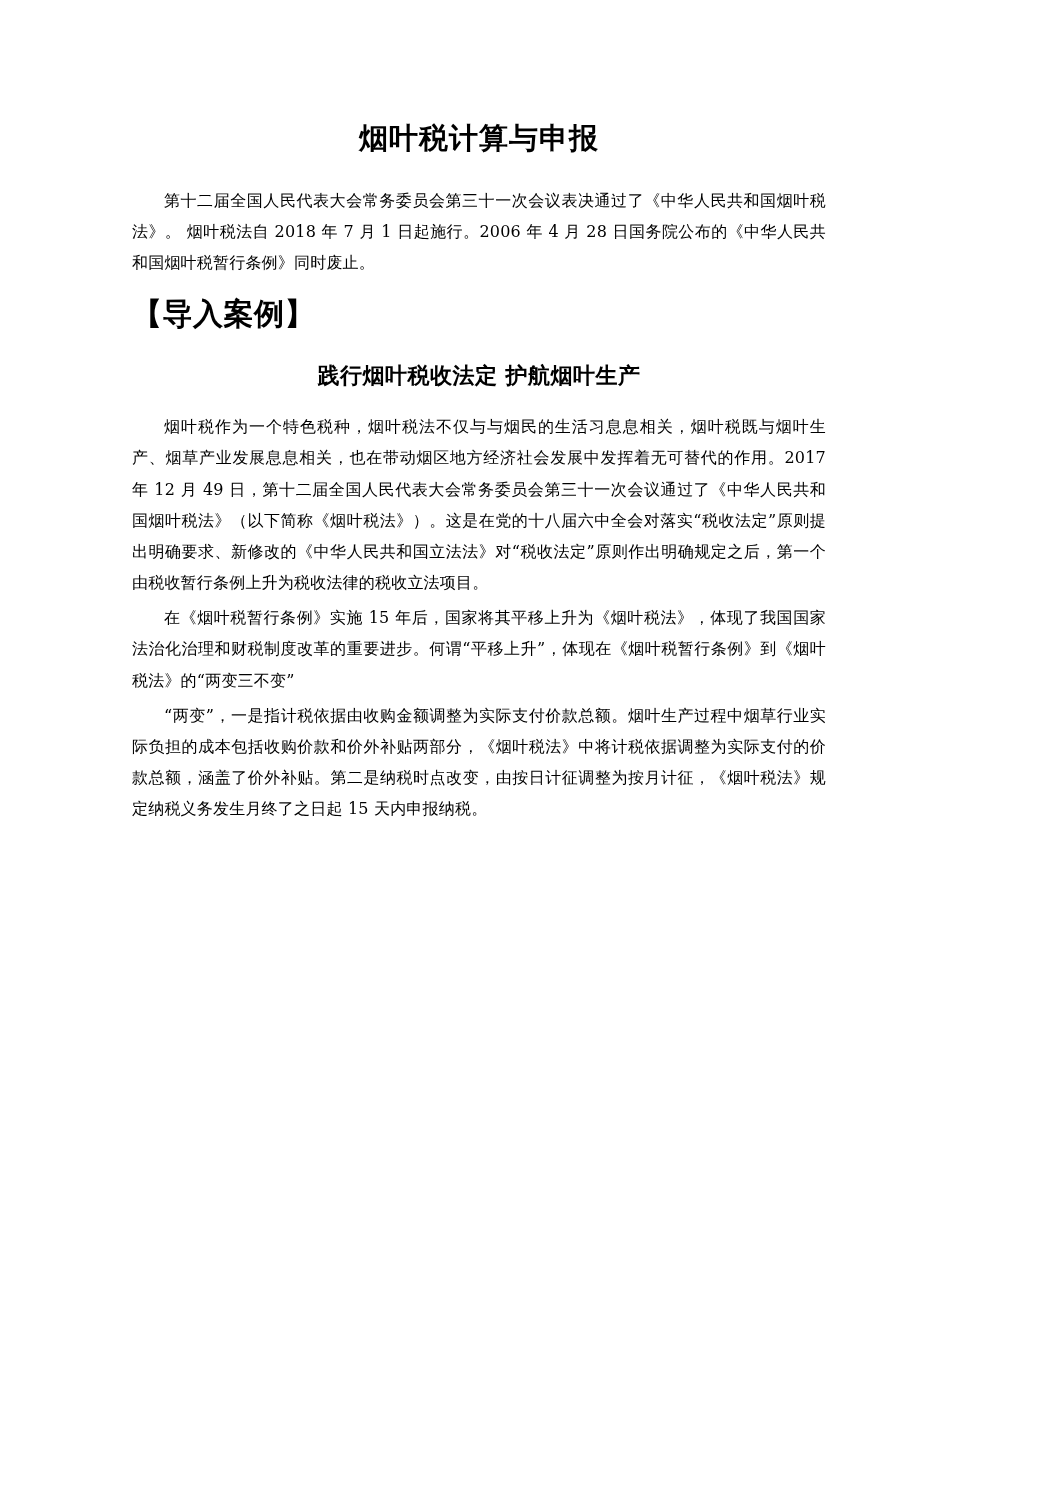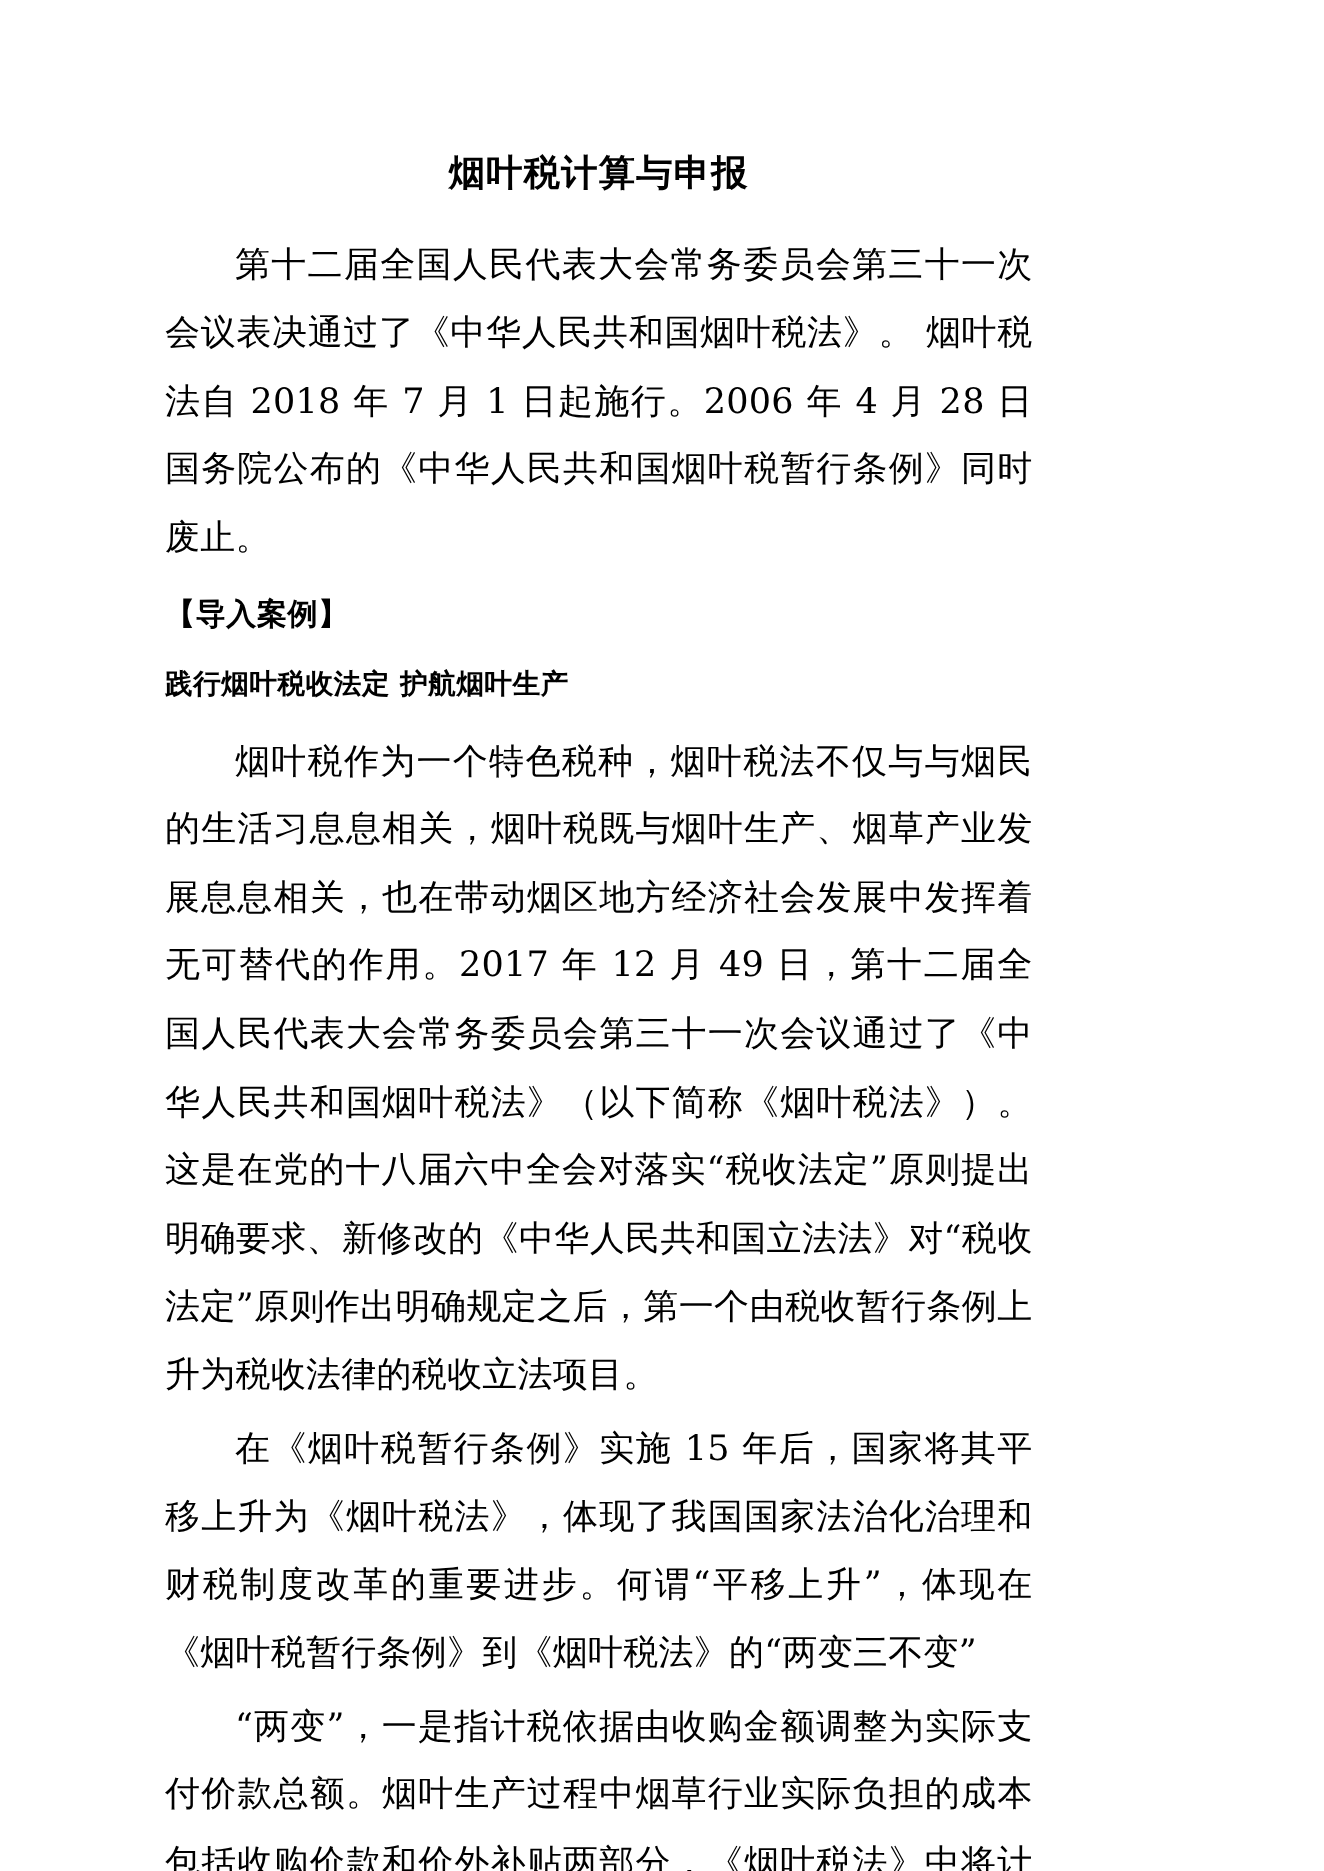--- a/index.html
+++ b/index.html
@@ -24,37 +24,37 @@
     text-align: center;
     font-family: "DejaVu Sans", "Liberation Sans", sans-serif;
     font-weight: bold;
     font-size: 29px;
     letter-spacing: 1px;
     margin: 0 0 26px 0;
     line-height: 1.4;
   }
   p.body-text {
     margin: 0 0 4px 0;
-    font-size: 28px;
+    font-size: 16px;
     line-height: 1.95;
     text-align: justify;
     text-justify: inter-ideograph;
     text-indent: 2em;
     letter-spacing: 0.2px;
   }
   .section-label {
-    font-family: Liberation Serif, serif;
+    font-family: Liberation Mono, monospace;
     font-weight: bold;
-    font-size: 24px;
+    font-size: 30px;
     margin: 16px 0 14px 0;
     line-height: 1.5;
     letter-spacing: 0.5px;
   }
   .case-title {
-    text-align: left;
+    text-align: center;
     font-family: "DejaVu Sans", "Liberation Sans", sans-serif;
     font-weight: bold;
     font-size: 22px;
     margin: 22px 0 20px 0;
     letter-spacing: 0.5px;
   }
 </style>
 </head>
 <body>
 

